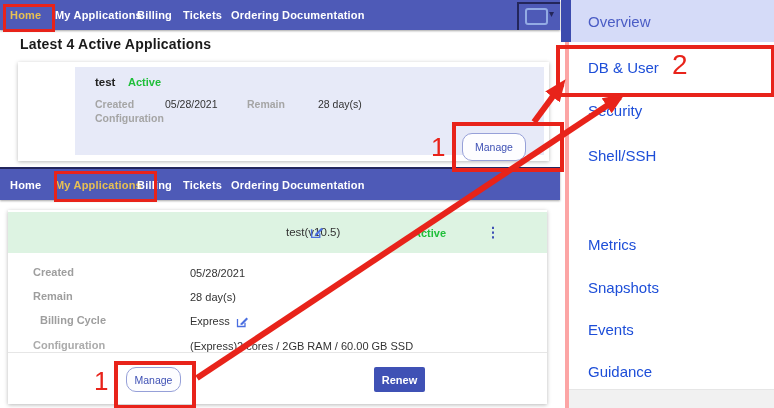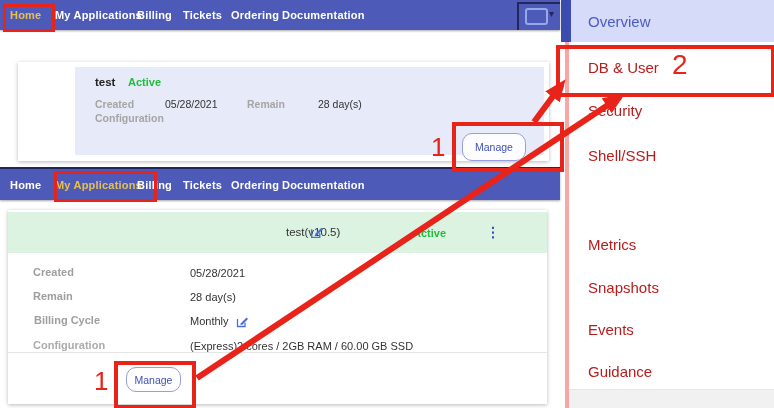--- a/index.html
+++ b/index.html
@@ -32,21 +32,21 @@
   .btn-outline{background:#fdfdff;border:1px solid #96a0d8;border-radius:10px;
                color:#3f51b5;font-size:10.5px;display:flex;align-items:center;justify-content:center;cursor:pointer;}
   .btn-solid{background:#3f51b5;border-radius:2px;color:#ffffff;font-size:11px;font-weight:700;
              display:flex;align-items:center;justify-content:center;cursor:pointer;}
   .kebab{color:#3f51b5;font-weight:700;font-size:14px;line-height:14px;cursor:pointer;}
   .hdr-title{color:#333;font-size:11.5px;}
   .divider{background:#e6e6e6;}
 
   
   #sidebar{background:#ffffff;border-left:4px solid #fca5a5;}
-  .side-item{position:absolute;left:19px;color:#b91c1c;font-size:15px;cursor:pointer;white-space:nowrap;}
+  .side-item{position:absolute;left:19px;color:#1d4ed8;font-size:15px;cursor:pointer;white-space:nowrap;}
   .side-active-bg{background:#d5dbf8;}
   .side-active-txt{color:#4a5cc5;}
   .side-bar-indicator{background:#3c4bae;}
 
   
   .redbox{border:4px solid #e8231a;z-index:40;pointer-events:none;}
   .redbox-thin{border:3px solid #e8231a;z-index:40;pointer-events:none;}
   .rednum{color:#e8231a;font-size:26px;font-weight:500;z-index:45;pointer-events:none;}
   #page-heading{color:#1a1a1a;font-size:14px;font-weight:800;letter-spacing:.2px;}
   svg.arrows{position:absolute;left:0;top:0;z-index:50;pointer-events:none;}
@@ -64,20 +64,21 @@
     <span class="nav-item" style="left:183px;">Tickets</span>
     <span class="nav-item" style="left:231px;">Ordering</span>
     <span class="nav-item" style="left:282px;">Documentation</span>
 
     <div class="abs acct-frame" style="left:517px;top:2px;width:41px;height:26px;">
       <div class="abs acct-box" style="left:6px;top:4px;width:19px;height:13px;"></div>
       <span class="abs acct-caret" style="left:30px;top:5px;">▾</span>
     </div>
   </div>
 
+  <div class="abs" id="page-heading" style="left:20px;top:36px;">Latest 4 Active Applications</div>
 
   <div class="abs card" style="left:18px;top:62px;width:531px;height:99px;">
     <div class="abs lavender" style="left:57px;top:5px;width:469px;height:88px;"></div>
     <span class="abs app-name" style="left:77px;top:14px;">test</span>
     <span class="abs status-green" style="left:110px;top:14px;">Active</span>
 
     <span class="abs lbl-sm" style="left:77px;top:36px;">Created</span>
     <span class="abs val-sm" style="left:147px;top:36px;">05/28/2021</span>
     <span class="abs lbl-sm" style="left:229px;top:36px;">Remain</span>
     <span class="abs val-sm" style="left:300px;top:36px;">28 day(s)</span>
@@ -109,35 +110,36 @@
       <span class="abs status-green" style="left:405px;top:15px;">Active</span>
       <span class="abs kebab" style="left:478px;top:13px;">⋮</span>
     </div>
 
     <span class="abs lbl" style="left:25px;top:56px;">Created</span>
     <span class="abs val" style="left:182px;top:57px;">05/28/2021</span>
 
     <span class="abs lbl" style="left:25px;top:80px;">Remain</span>
     <span class="abs val" style="left:182px;top:81px;">28 day(s)</span>
 
-    <span class="abs lbl" style="left:26px;top:104px;">Billing Cycle</span>
-    <span class="abs val" style="left:182px;top:105px;">Monthly</span>
+    <span class="abs lbl" style="left:32px;top:104px;">Billing Cycle</span>
+    <span class="abs val" style="left:182px;top:105px;">Express</span>
     <span class="abs edit-ic" style="left:228px;top:104px;">
       <svg width="12" height="12" viewBox="0 0 16 16">
           <path d="M2 4 v10 h10 v-5" fill="none" stroke="#4a6ee0" stroke-width="1.7"></path>
           <path d="M6.5 9.5 l7.5-7.5 2 2 -7.5 7.5 -2.6 .6 z" fill="#4a6ee0"></path>
         </svg>
     </span>
 
     <span class="abs lbl" style="left:25px;top:129px;font-weight:600;color:#ababab;">Configuration</span>
     <span class="abs val" style="left:182px;top:130px;">(Express)2 cores / 2GB RAM / 60.00 GB SSD</span>
 
     <div class="abs divider" style="left:0;top:142px;width:539px;height:1px;"></div>
 
     <div class="abs btn-outline" style="left:118px;top:157px;width:53px;height:23px;">Manage</div>
+    <div class="abs btn-solid" style="left:366px;top:157px;width:51px;height:25px;">Renew</div>
   </div>
 
   <div class="abs" id="sidebar" style="left:565px;top:0;width:209px;height:408px;">
     <div class="abs side-active-bg" style="left:0;top:0;width:209px;height:42px;"></div>
     <span class="side-item side-active-txt" style="top:13px;">Overview</span>
     <span class="side-item" style="top:59px;">DB &amp; User</span>
     <span class="side-item" style="top:102px;">Security</span>
     <span class="side-item" style="top:147px;">Shell/SSH</span>
     <span class="side-item" style="top:236px;">Metrics</span>
     <span class="side-item" style="top:279px;">Snapshots</span>

